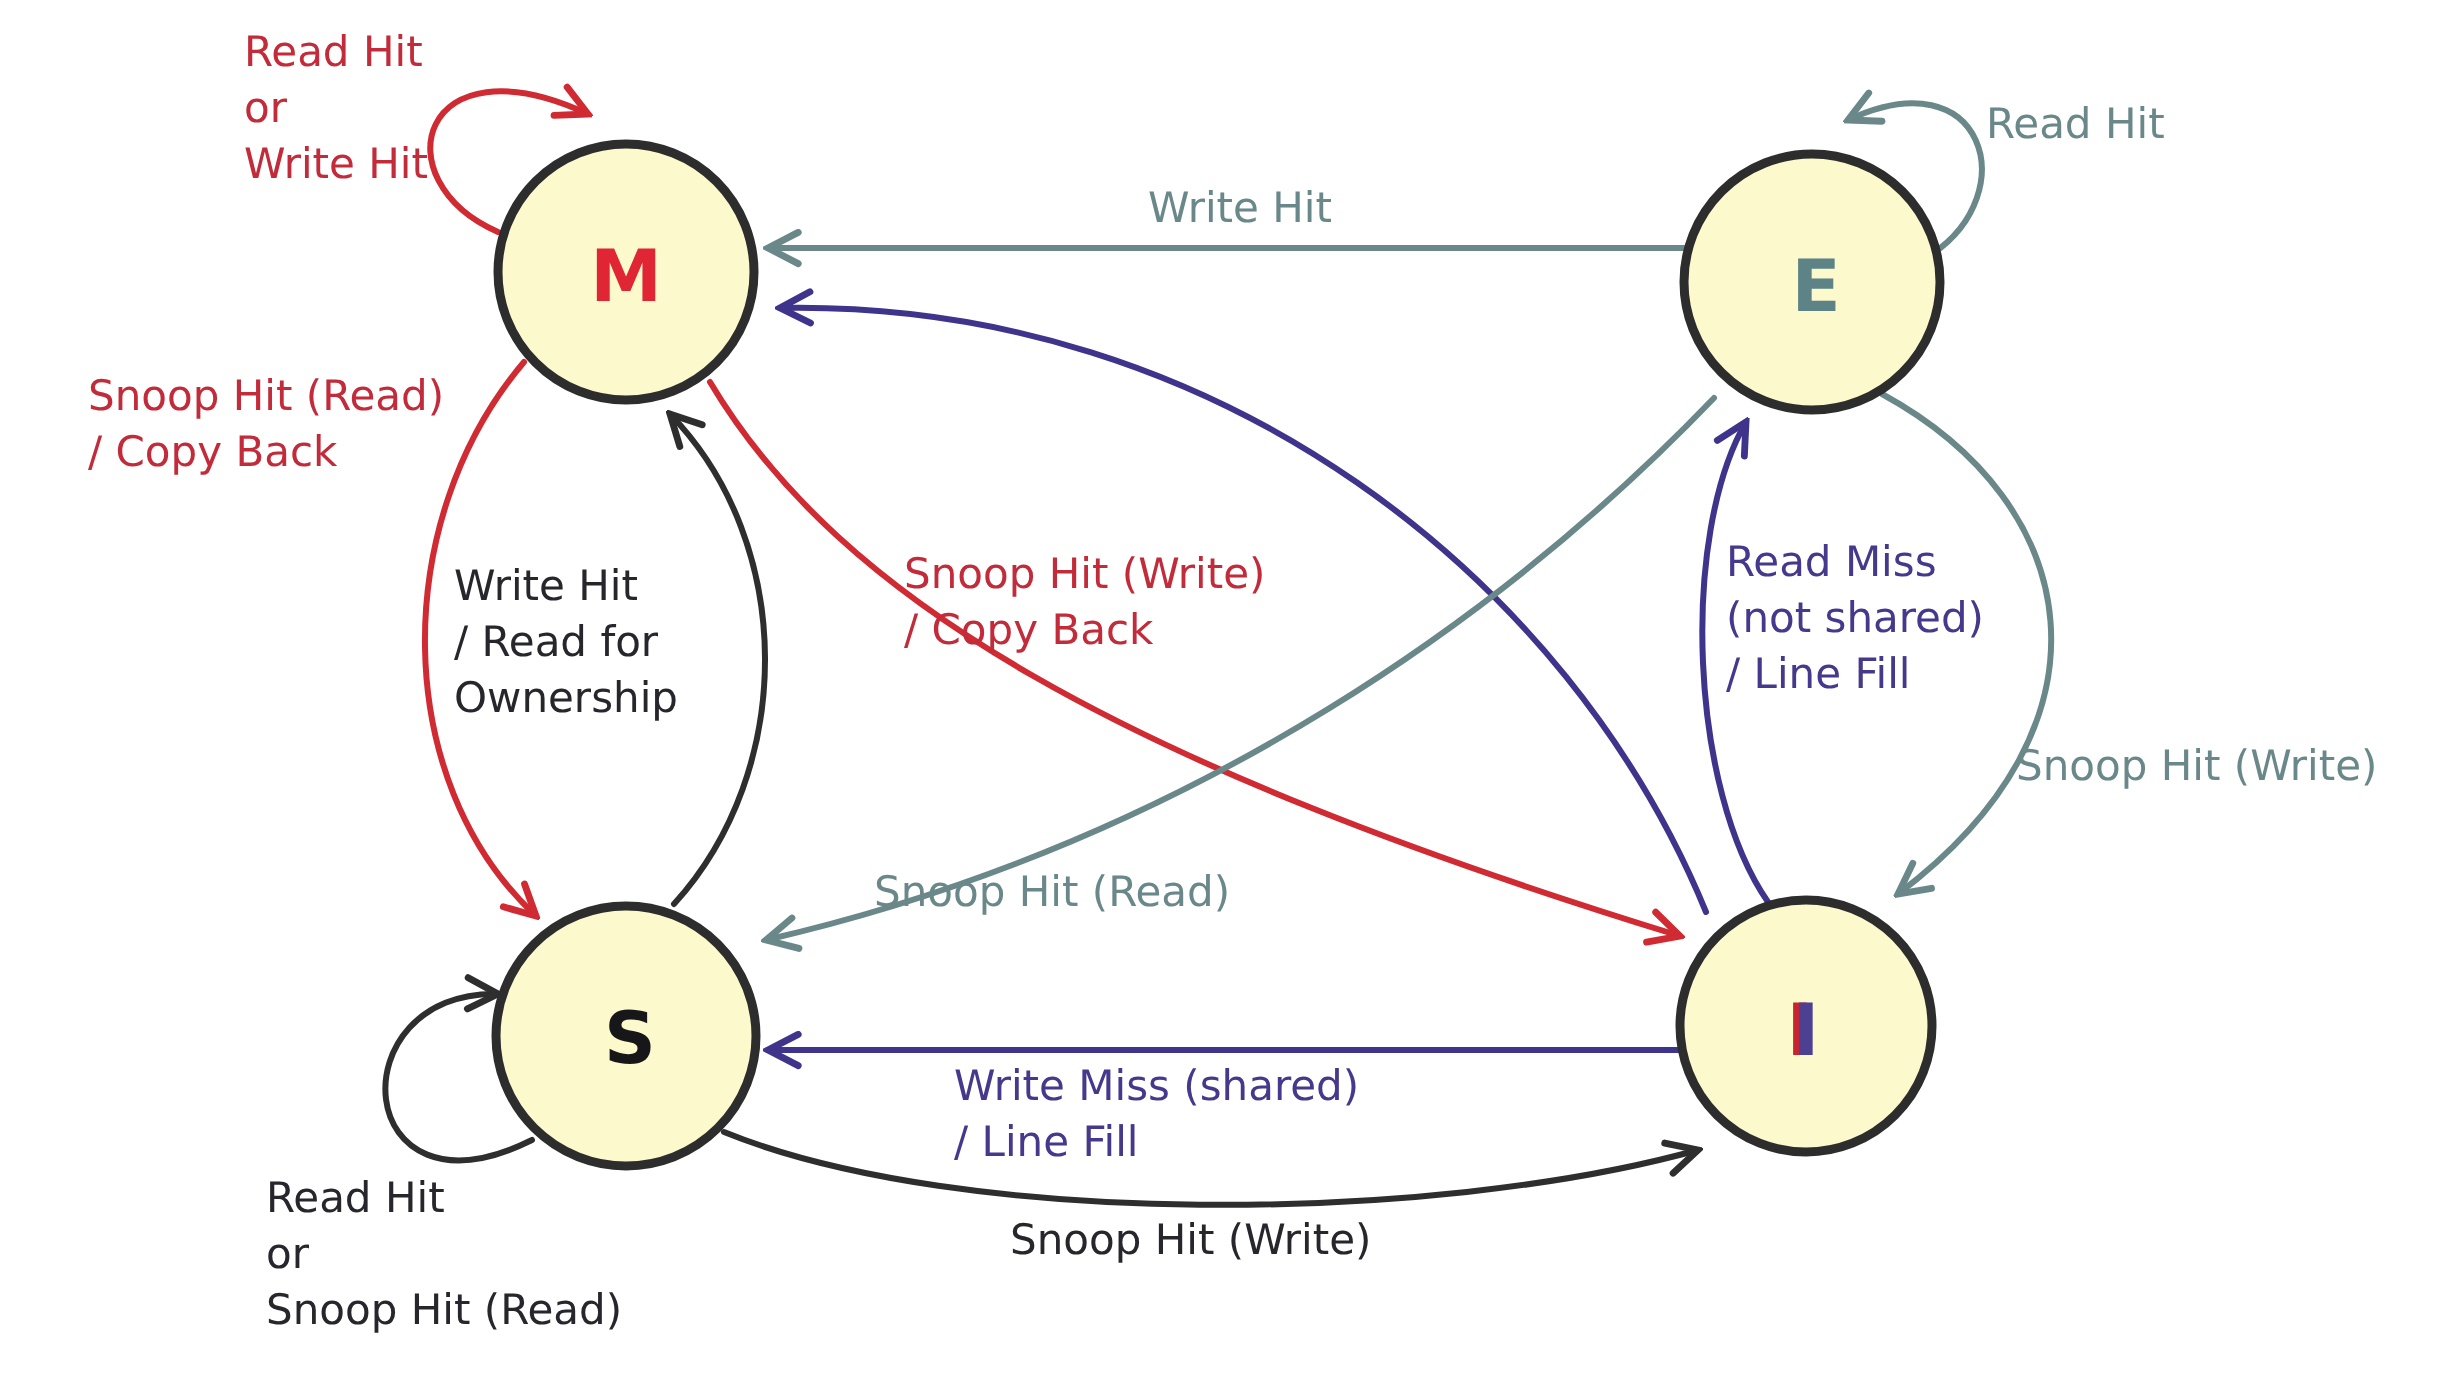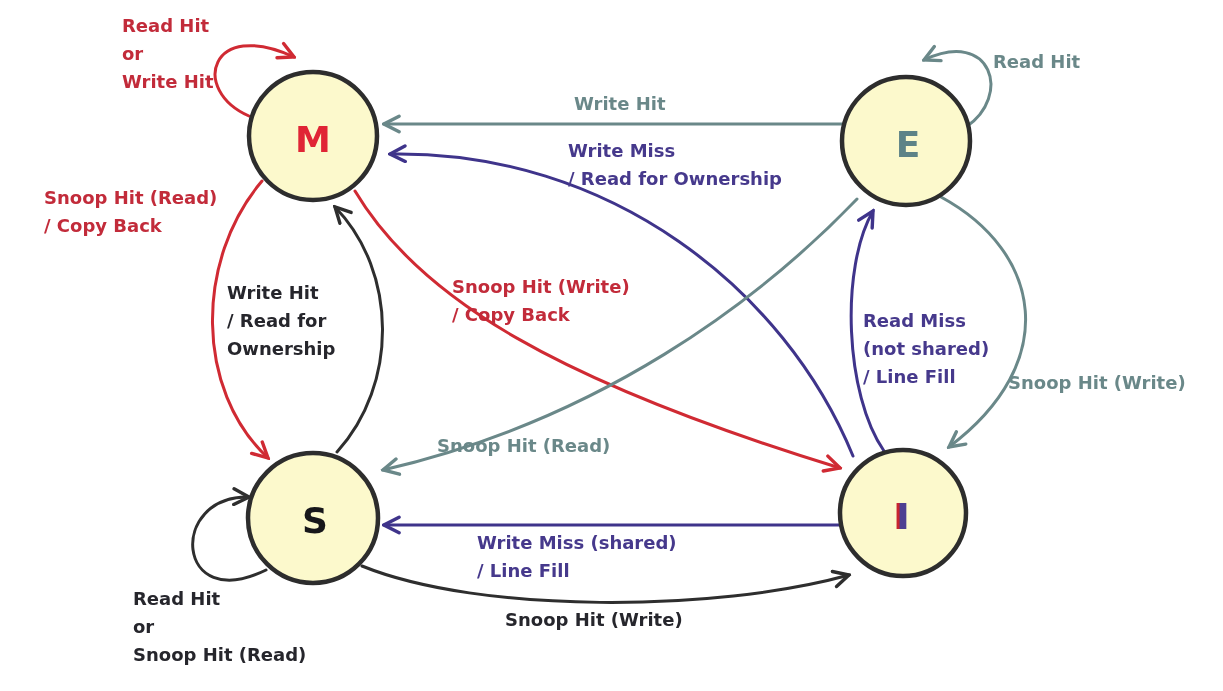--- a/index.html
+++ b/index.html
@@ -13,22 +13,22 @@
   }
   .stage svg { position: absolute; left: 0; top: 0; }
   .edge { fill: none; stroke-width: 3; stroke-linecap: round; }
   .stroke-red    { stroke: #d02a33; }
   .stroke-gray   { stroke: #6a8889; }
   .stroke-purple { stroke: #3f348b; }
   .stroke-black  { stroke: #2e2e2e; }
   .node-circle { fill: #fcf9cc; stroke: #2d2d2d; stroke-width: 4.5; }
   .lbl {
     position: absolute;
-    font-weight: bold;
-    font-size: 18px;
+    font-weight: normal;
+    font-size: 21px;
     line-height: 28px;
     white-space: pre;
   }
   .red    { color: #c22b3a; }
   .gray   { color: #6a8889; }
   .purple { color: #46398c; }
   .blk    { color: #26262c; }
   .node-letter {
     position: absolute;
     transform: translate(-50%, -50%);
@@ -86,30 +86,28 @@
   <div class="node-letter letter-m" style="left:313px; top:139px;">M</div>
   <div class="node-letter letter-e" style="left:908px; top:144px;">E</div>
   <div class="node-letter letter-s" style="left:315px; top:520px;">S</div>
   <div class="node-letter letter-i" style="left:903px; top:516px;">I</div>
 
   <div class="lbl red" style="left:122px;  top:12px;">Read Hit
 or
 Write Hit</div>
   <div class="lbl gray" style="left:993px;  top:48px;">Read Hit</div>
   <div class="lbl gray" style="left:574px;  top:90px;">Write Hit</div>
-  <div class="lbl purple" style="left:568px;  top:137px;">Write Miss
-/ Read for Ownership</div>
   <div class="lbl red" style="left:44px;   top:184px;">Snoop Hit (Read)
 / Copy Back</div>
   <div class="lbl blk" style="left:227px;  top:279px;">Write Hit
 / Read for
 Ownership</div>
   <div class="lbl red" style="left:452px;  top:273px;">Snoop Hit (Write)
 / Copy Back</div>
-  <div class="lbl purple" style="left:863px;  top:267px;margin-top:40px;">Read Miss
+  <div class="lbl purple" style="left:863px;  top:267px;">Read Miss
 (not shared)
 / Line Fill</div>
   <div class="lbl gray" style="left:1008px; top:369px;">Snoop Hit (Write)</div>
   <div class="lbl gray" style="left:437px;  top:432px;">Snoop Hit (Read)</div>
   <div class="lbl purple" style="left:477px;  top:529px;">Write Miss (shared)
 / Line Fill</div>
   <div class="lbl blk" style="left:505px;  top:606px;">Snoop Hit (Write)</div>
   <div class="lbl blk" style="left:133px;  top:585px;">Read Hit
 or
 Snoop Hit (Read)</div>

